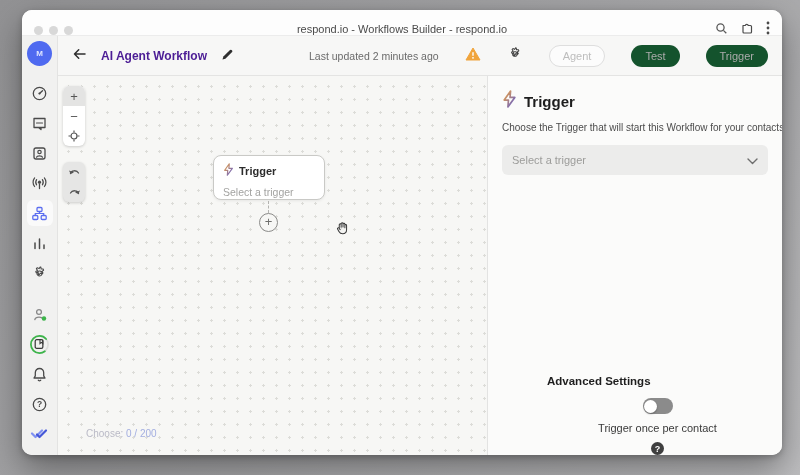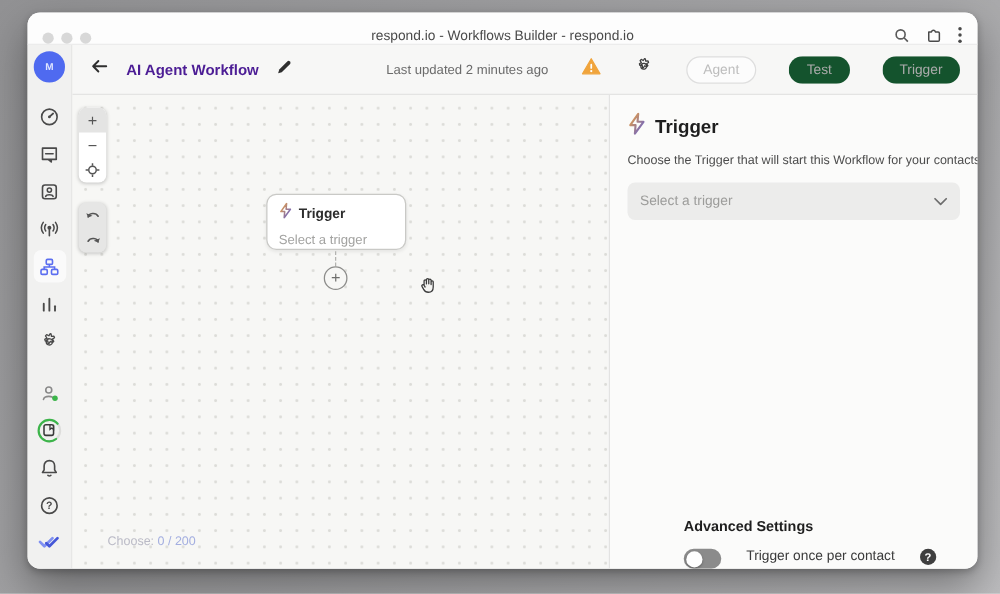--- a/index.html
+++ b/index.html
@@ -105,21 +105,21 @@
   .panel-head { display:flex; align-items:center; gap:7px; }
   .panel-title { font-size:15px; font-weight:bold; color:#1e1e1e; }
   .panel-desc { font-size:10px; color:#4c4c4c; margin-top:10px; white-space:nowrap; }
   .dropdown {
     margin-top:12px; height:30px; background:#ececeb; border-radius:6px;
     display:flex; align-items:center; padding:0 10px; cursor:pointer;
   }
   .dd-text { font-size:11px; color:#9c9c9a; flex:1; }
   .adv { position:absolute; left:14px; right:14px; bottom:0;margin-left:45px; }
   .adv-title { font-size:11.5px; font-weight:bold; color:#1e1e1e; margin-bottom:11px; }
-  .toggle-row { display:flex; gap:20px; }
+  .toggle-row { display:flex; align-items:center; gap:8px;flex-direction:column; }
   .toggle {
     width:30px; height:16px; border-radius:8px; background:#8b8b8b; position:relative; cursor:pointer;
   }
   .toggle::before {
     content:""; position:absolute; left:1.5px; top:1.5px; width:13px; height:13px;
     border-radius:50%; background:#fff; box-shadow:0 1px 2px rgba(0,0,0,.3);
   }
   .toggle-label { font-size:11px; color:#3a3a3a; }
   .help-dot {
     width:13px; height:13px; border-radius:50%; background:#3f3f3f; color:#fff;

